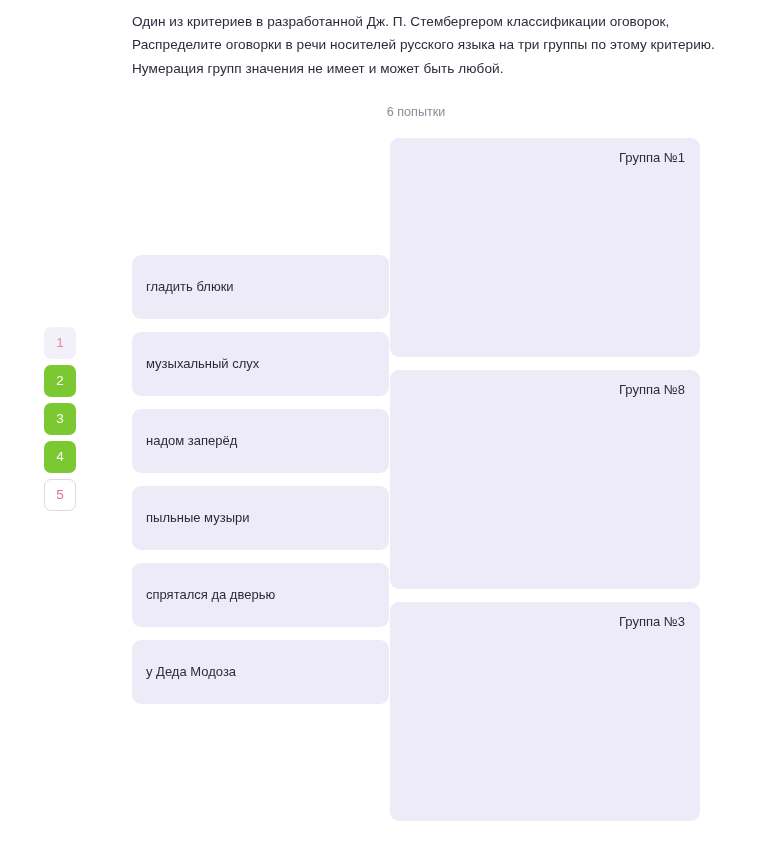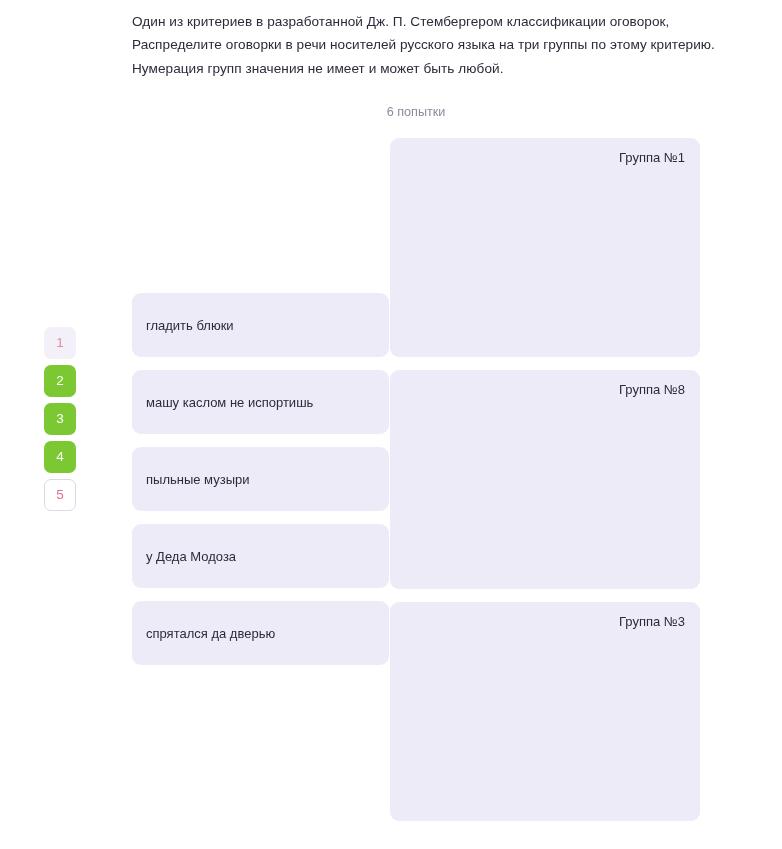--- a/index.html
+++ b/index.html
@@ -161,30 +161,33 @@
 
   <div class="attempts">6 попытки</div>
 
   <div class="board">
 
     <div class="col-items">
       <div class="item-card">
         <span>гладить блюки</span>
       </div>
       <div class="item-card">
-        <span>машу каслом не испортишь</span>
+        <span>музыхальный слух</span>
+      </div>
+      <div class="item-card">
+        <span>надом заперёд</span>
       </div>
       <div class="item-card">
         <span>пыльные музыри</span>
       </div>
       <div class="item-card">
+        <span>спрятался да дверью</span>
+      </div>
+      <div class="item-card">
         <span>у Деда Модоза</span>
-      </div>
-      <div class="item-card">
-        <span>спрятался да дверью</span>
       </div>
     </div>
 
     <div class="col-groups">
       <div class="group-zone">
         <span class="group-label">Группа №1</span>
       </div>
       <div class="group-zone">
         <span class="group-label">Группа №8</span>
       </div>

